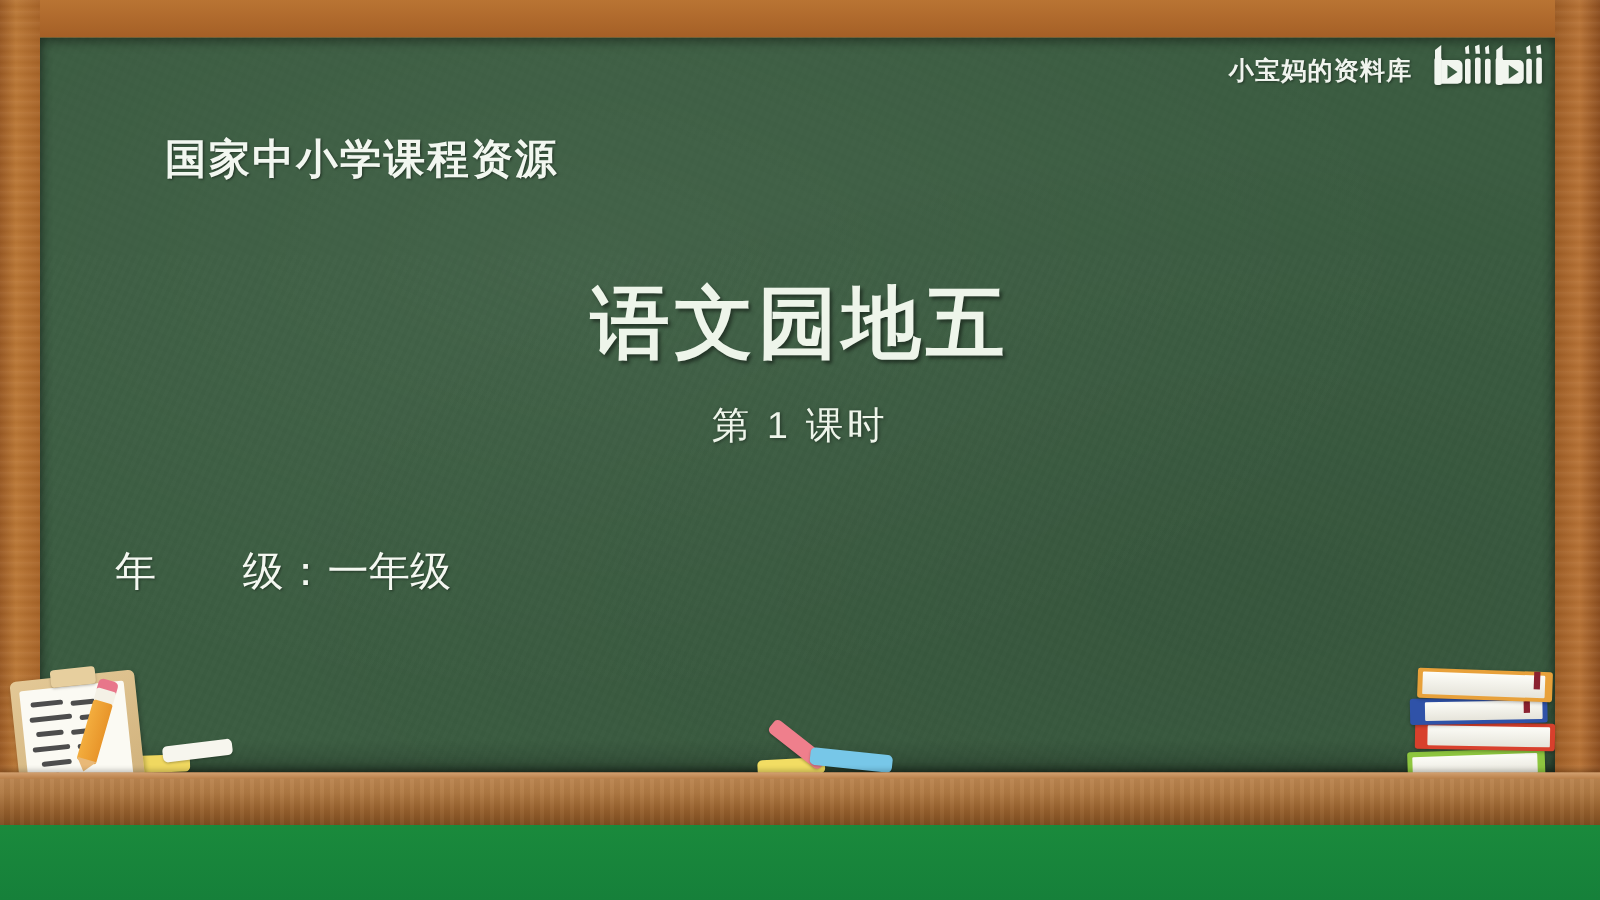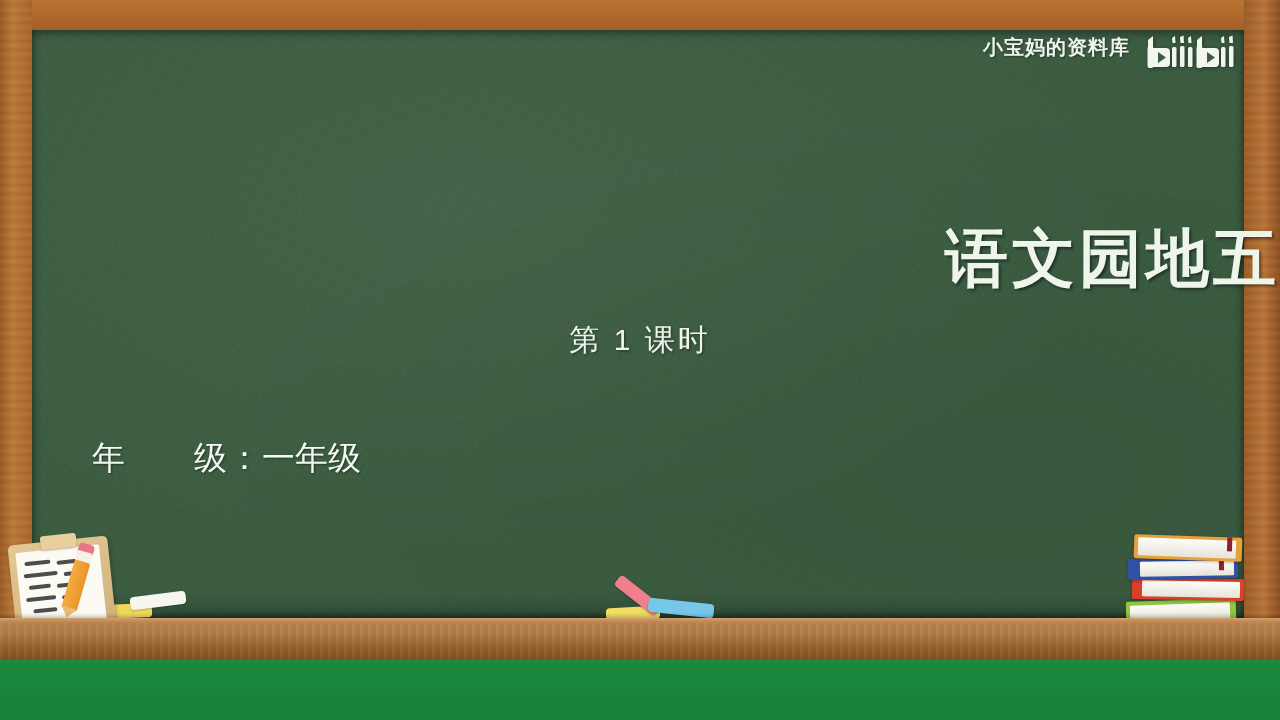--- a/index.html
+++ b/index.html
@@ -129,21 +129,21 @@
     color: #f2f7f0;
     text-shadow: 1px 1px 2px rgba(0,0,0,0.45);
     white-space: nowrap;
   }
 
   .main-title {
     position: absolute;
     left: 0;
     top: 216px;
     width: 1280px;
-    text-align: right;
+    text-align: center;
     font-family: "Liberation Sans", "DejaVu Sans", sans-serif;
     font-weight: bold;
     font-size: 63px;
     letter-spacing: 4px;
     color: #eef5ea;
     text-shadow: 2px 2px 3px rgba(0,0,0,0.45);
   }
 
   .lesson-subtitle {
     position: absolute;
@@ -177,21 +177,21 @@
   .info-col-left { width: 448px; flex: 0 0 448px; }
   .info-col-right { flex: 1 1 auto; }
   .info-label { letter-spacing: 1px; margin-top: 45px; }
 
   
   .watermark {
     position: absolute;
     right: 44px;
     top: 34px;
     display: flex;
-    align-items: flex-start;
+    align-items: flex-end;
     gap: 14px;
   }
   .wm-text {
     font-family: "Liberation Sans", "DejaVu Sans", sans-serif;
     font-weight: bold;
     font-size: 20px;
     color: #f0f4ee;
     letter-spacing: 1px;
     text-shadow: 1px 1px 2px rgba(0,0,0,0.4);
     white-space: nowrap;
@@ -356,20 +356,21 @@
 
         <path d="M92 4 L95 2 L95.5 9 L92.5 9 Z"></path>
       </g>
       <g fill="#3b5c41">
         <path d="M14 18 L22 23.5 L14 29 Z"></path>
         <path d="M63 18 L71 23.5 L63 29 Z"></path>
       </g>
     </svg>
   </div>
 
+  <div class="site-title">国家中小学课程资源</div>
   <div class="main-title">语文园地五</div>
   <div class="lesson-subtitle">第 1 课时</div>
 
   <div class="info-grid">
     <div class="info-row">
       <div class="info-col-left">
         <span class="info-label">年　　级：</span><span>一年级</span>
       </div>
     </div>
     <div class="info-row">

